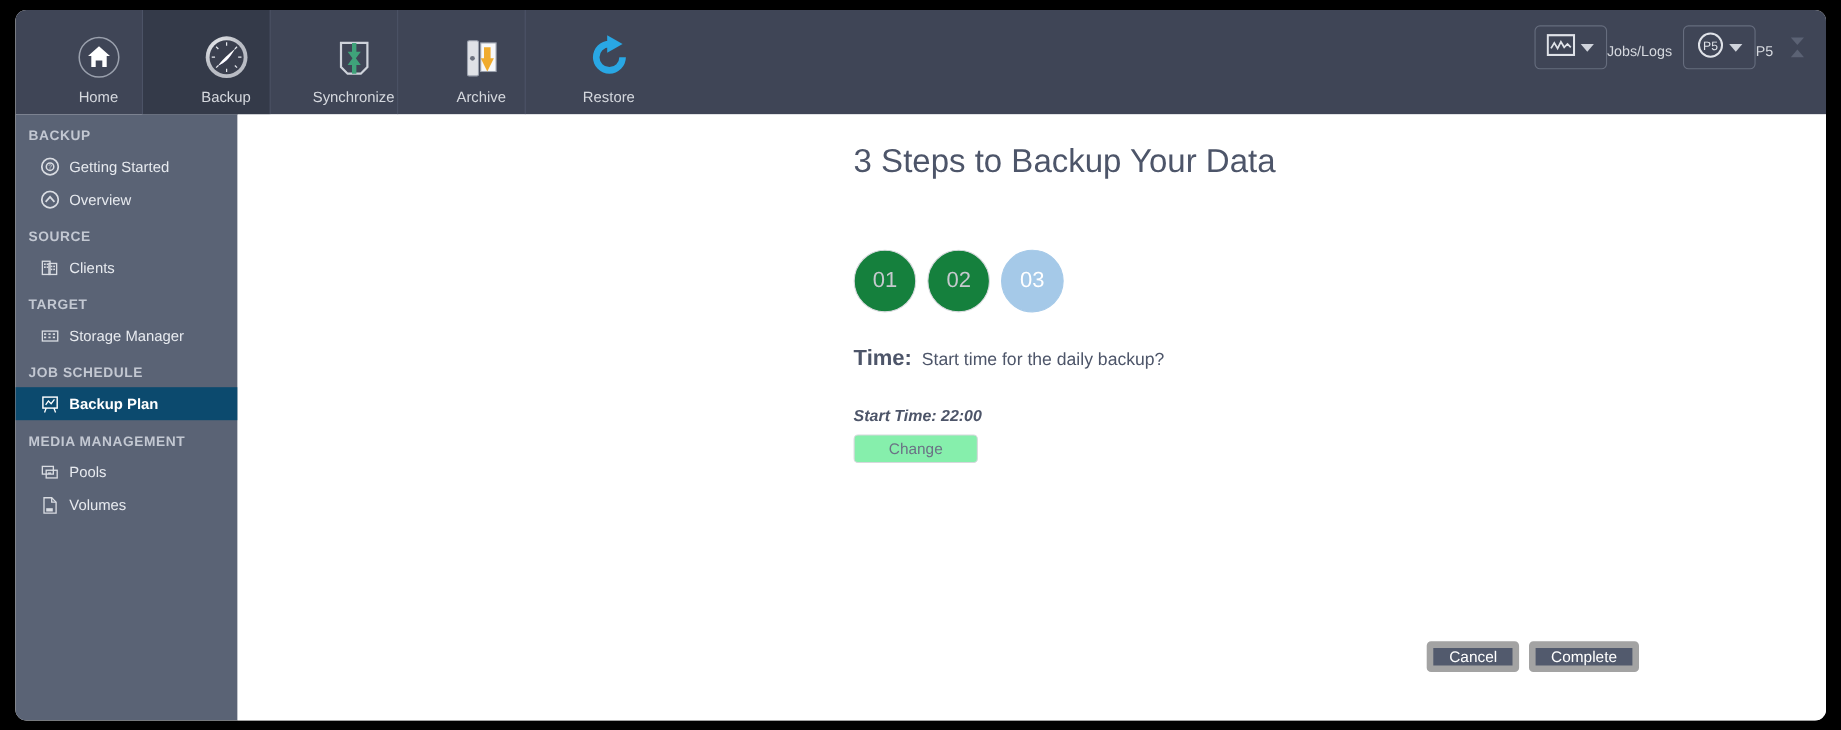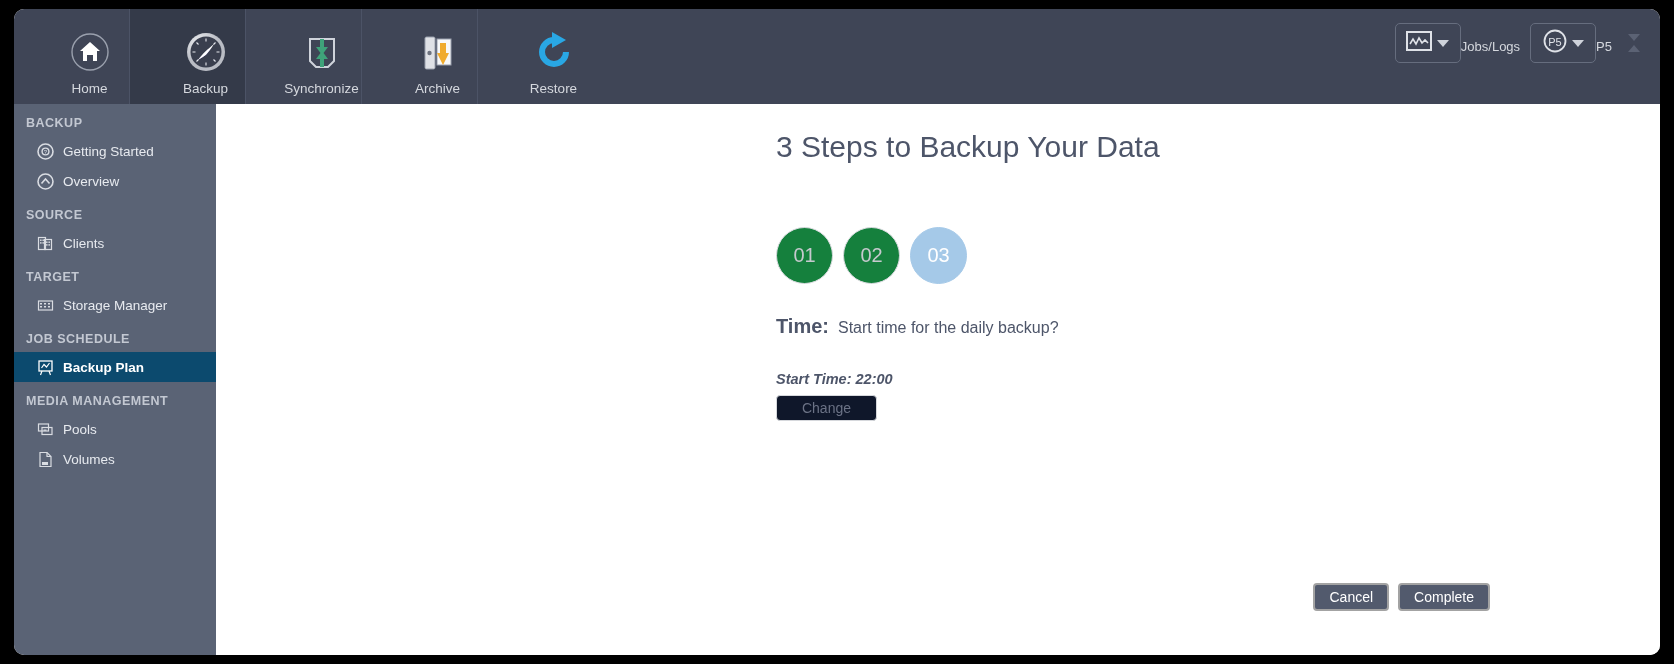--- a/index.html
+++ b/index.html
@@ -129,35 +129,35 @@
   .qlabel { font-size: 20px; font-weight: bold; color: #4d5569; }
   .qtext  { font-size: 16px; color: #4d5569; }
 
   .valrow {
     position: absolute; left: 560px; top: 267px;
     font-size: 14.5px; font-weight: bold; font-style: italic;
     color: #4d5569;
   }
   .change-btn {
     position: absolute; left: 560px; top: 291px;
-    width: 101px; height: 26px;
-    background: #0f172a;
+    width: 113px; height: 26px;
+    background: #86efac;
     border: 1px solid #d6d8dc; border-radius: 4px;
     color: #6b7285; font-size: 14px;
     display: flex; align-items: center; justify-content: center;
     cursor: pointer;
   }
 
   .footer {
     position: absolute; right: 170px; bottom: 44px;
     display: flex; gap: 9px;
   }
   .fbtn {
     height: 28px; padding: 0 14px;
-    background: #525a6d; border: 2px solid #a3a3a3; border-radius: 4px;
+    background: #525a6d; border: 6px solid #a3a3a3; border-radius: 4px;
     color: #fff; font-size: 14px;
     display: flex; align-items: center; justify-content: center;
     cursor: pointer;
   }
 </style>
 </head>
 <body>
 
 <div id="app">
 

